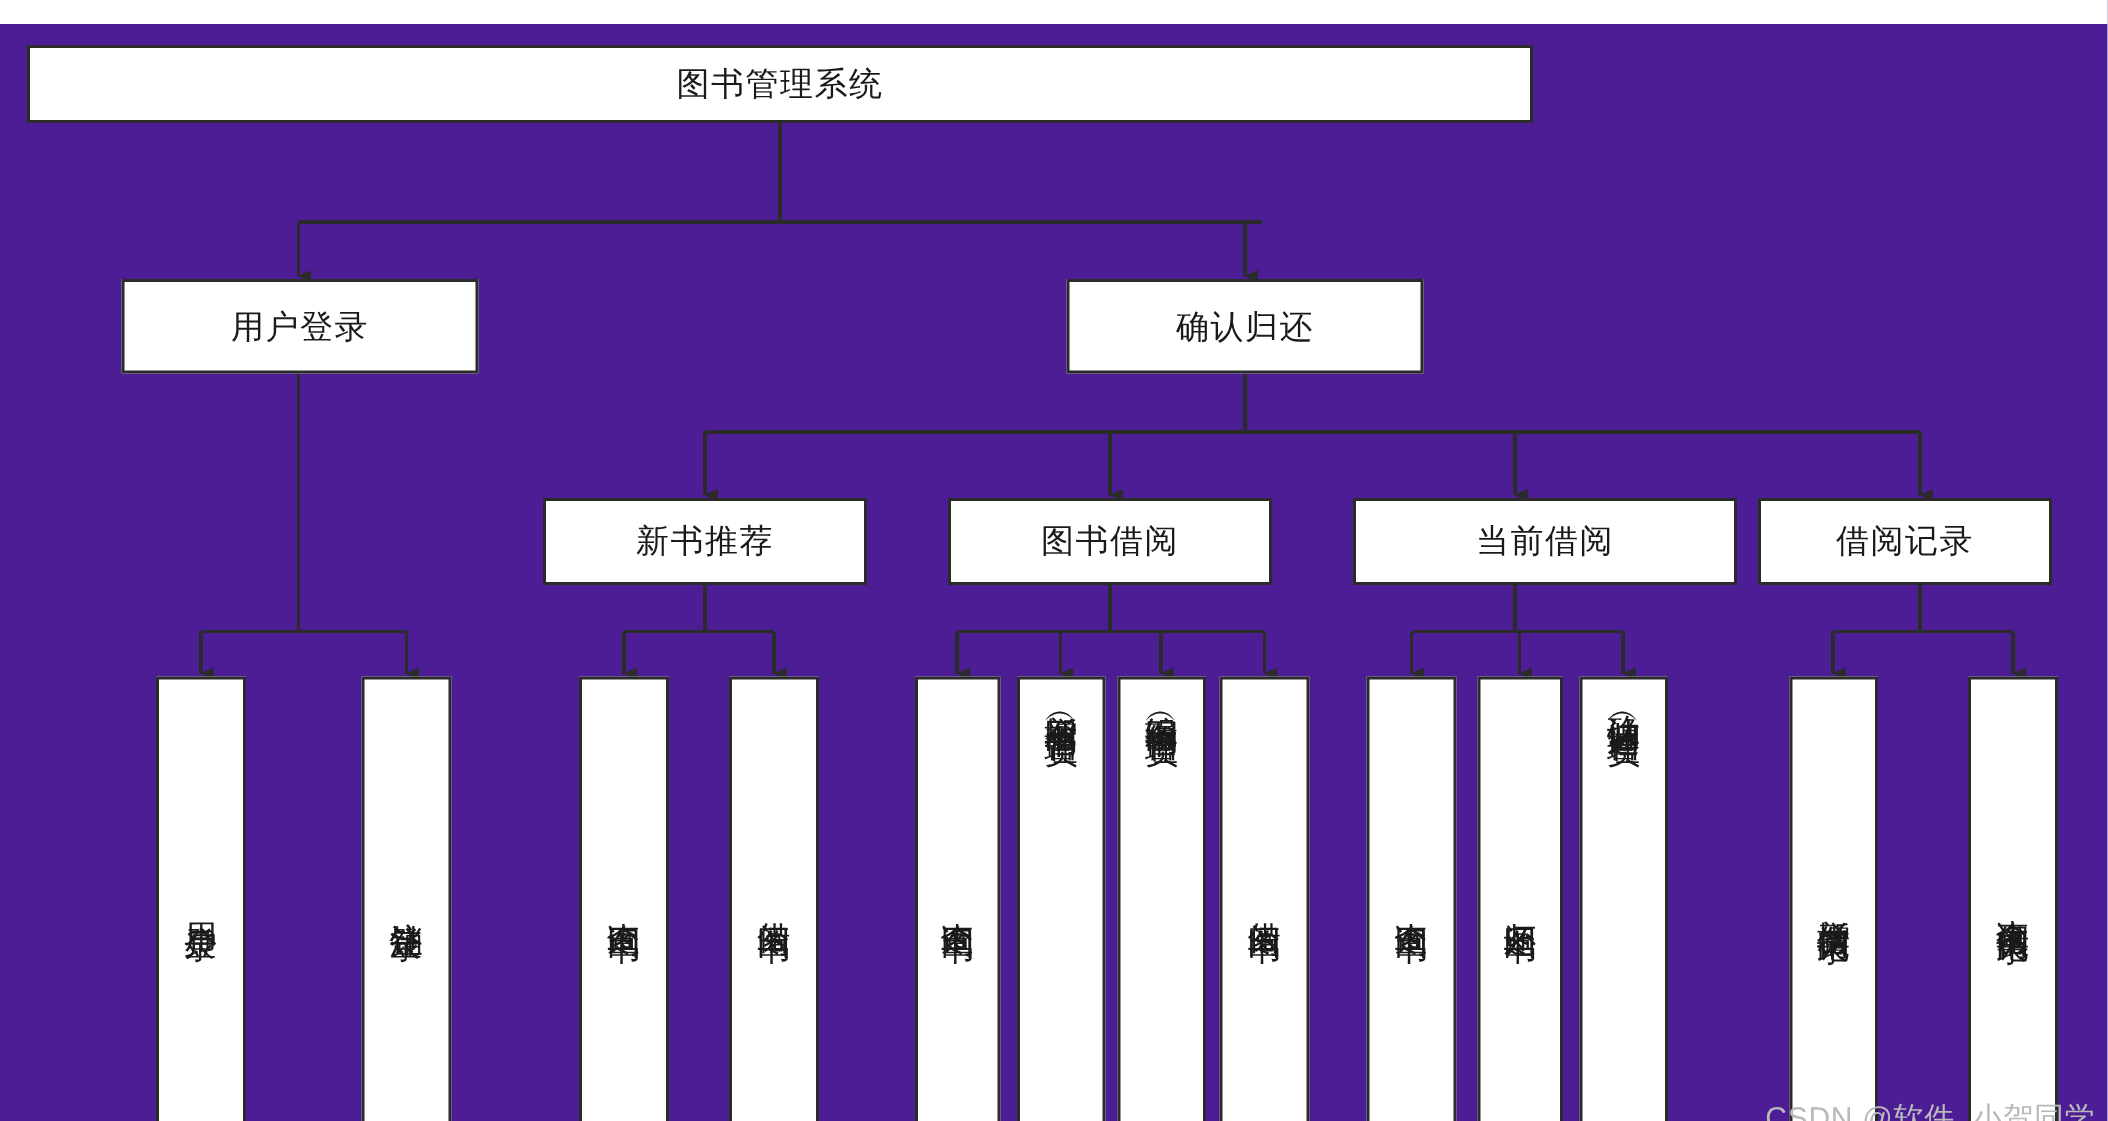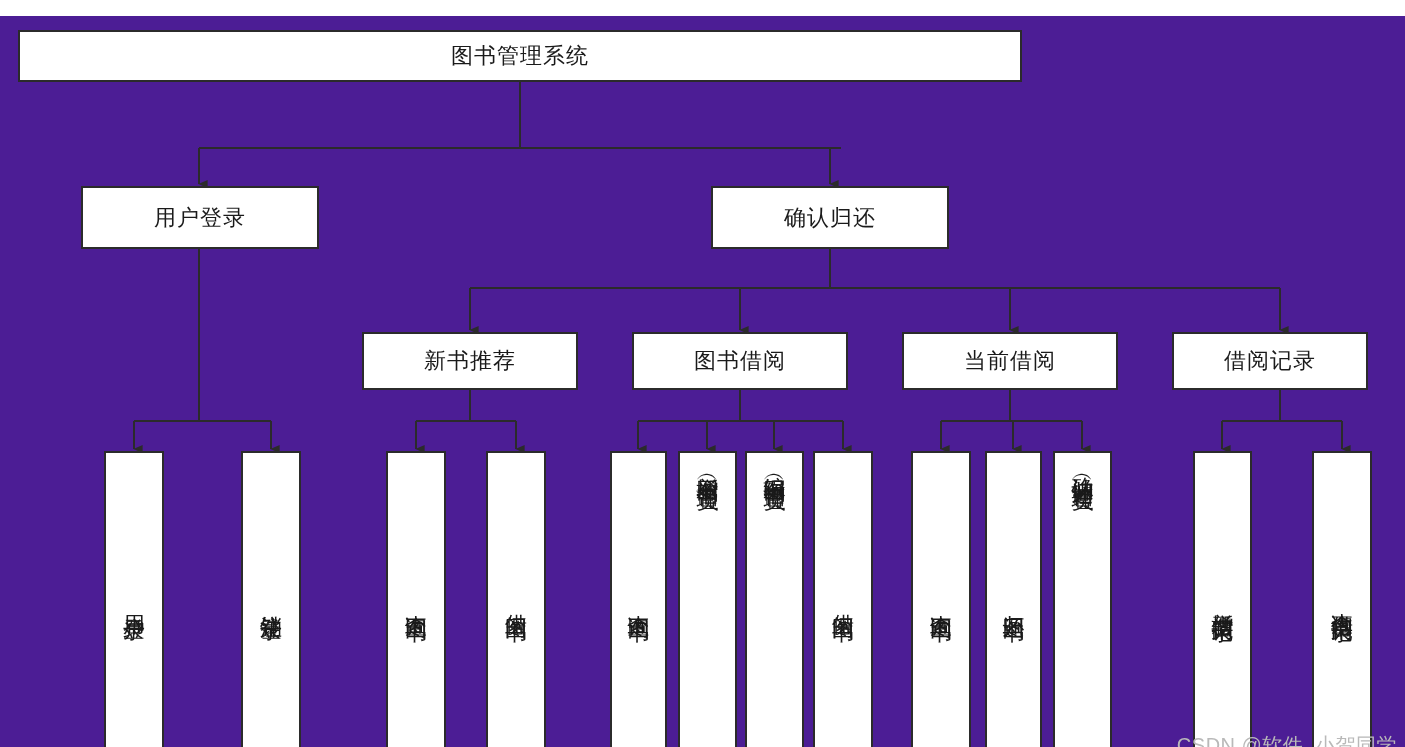--- a/index.html
+++ b/index.html
@@ -131,21 +131,21 @@
   <div class="node horiz" style="left:711px; top:170px; width:238px; height:63px;">
     <span>确认归还</span>
   </div>
 
   <div class="node horiz" style="left:632px; top:316px; width:216px; height:58px;">
     <span>图书借阅</span>
   </div>
   <div class="node horiz" style="left:362px; top:316px; width:216px; height:58px;">
     <span>新书推荐</span>
   </div>
-  <div class="node horiz" style="left:902px; top:316px; width:216px; height:58px;">
+  <div class="node horiz" style="left:902px; top:316px; width:256px; height:58px;">
     <span>当前借阅</span>
   </div>
   <div class="node horiz" style="left:1172px; top:316px; width:196px; height:58px;">
     <span>借阅记录</span>
   </div>
 
   <div class="node vert leaf-center" style="left:104px; top:435px; width:60px; height:299px; align-items:center; padding-top:0;">
     <span class="vlabel">用户登录</span>
   </div>
   <div class="node vert leaf-center" style="left:241px; top:435px; width:60px; height:299px; align-items:center; padding-top:0;">

